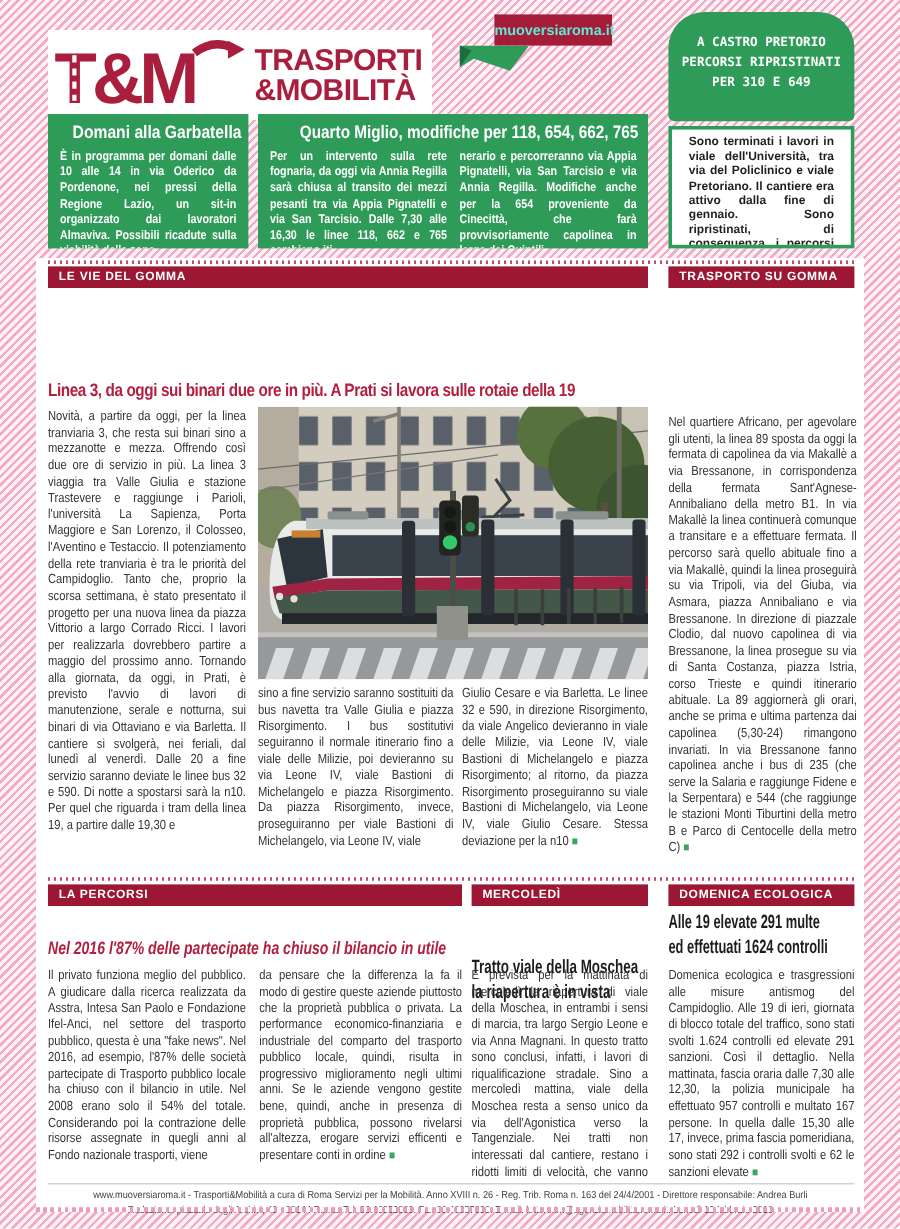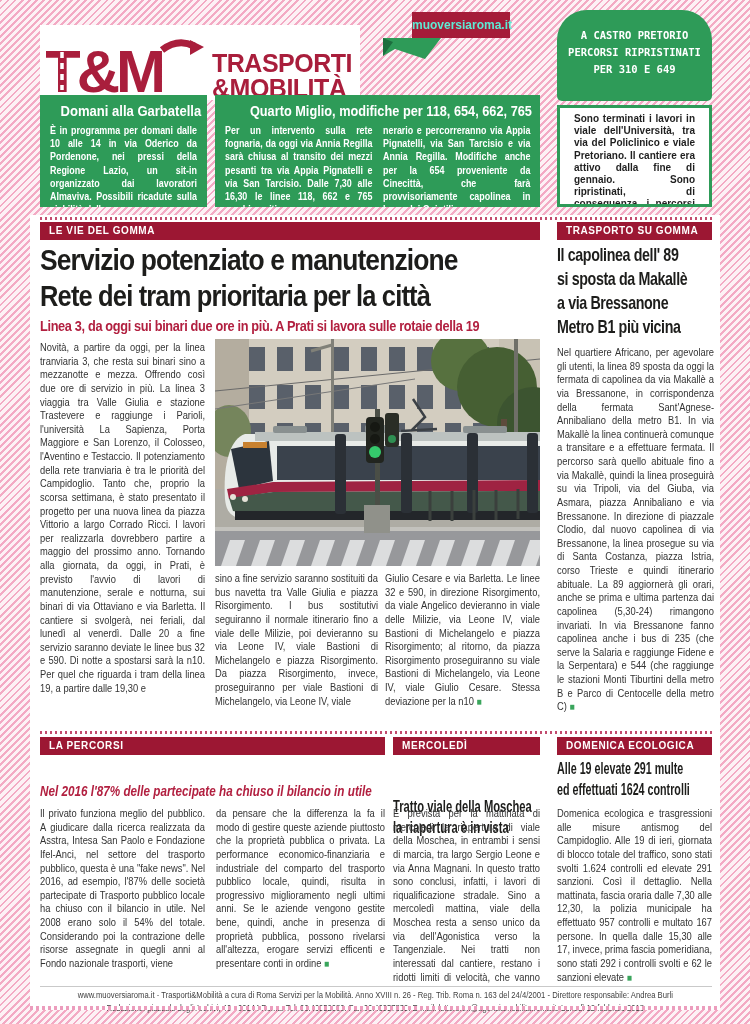--- a/index.html
+++ b/index.html
@@ -6,21 +6,21 @@
   .page {
     position:relative; width:750px; height:1024px; overflow:hidden;
     font-family:"Liberation Sans", sans-serif;
     background:repeating-linear-gradient(135deg,#f3aac4 0 2px,#fdf1f5 2px 5px);
   }
   .abs { position:absolute; }
   .panel { position:absolute; left:30px; top:215px; width:690px; height:795px; background:#fff; }
 
   
   .logobox { position:absolute; left:40px; top:25px; width:320px; height:75px; background:#fff;
-             display:flex; align-items:flex-end; gap:8px; padding:0 6px; box-sizing:border-box; }
+             display:flex; align-items:center; gap:8px; padding:0 6px; box-sizing:border-box; }
   .brand { color:#a91e3c; font-weight:bold; font-size:25px; line-height:0.98; letter-spacing:-0.5px; }
   .sitebadge { position:absolute; left:383px; top:12px; width:98px; height:26px; background:#a51c39;
                color:#5eead4; font-size:12px; font-weight:bold; text-align:center; line-height:26px; cursor:pointer;margin-left:29px; }
   .ticket { position:absolute; left:557px; top:10px; width:155px; height:91px; background:#2e9b58;
             border-radius:30px 30px 5px 5px; box-sizing:border-box; padding-top:17px; text-align:center;
             color:#fff; font-family:"DejaVu Sans Mono", monospace; font-weight:bold; font-size:10.5px; line-height:1.6; }
   .notice { position:absolute; left:557px; top:105px; width:155px; height:102px; background:#fff;
             border:3px solid #2e9b58; box-sizing:border-box; padding:5px 14px; font-size:10px; font-weight:bold;
             line-height:1.22; color:#1f1f1f; text-align:justify; overflow:hidden; }
   .gbox { position:absolute; background:#2e9b58; color:#fff; box-sizing:border-box; padding:7px 10px; overflow:hidden; }
@@ -107,24 +107,20 @@
         </div>
     </div>
   </div>
 
   <div class="panel"></div>
 
   <div class="dotstrip" style="left:40px;top:217px;width:672px"></div>
 
   <div class="tag" style="left:40px;top:222px;width:500px">LE VIE DEL GOMMA</div>
 
-  <div class="mainhl">
-    <div><span class="cx" style="transform:scaleX(.88)">Servizio potenziato e manutenzione</span></div>
-    <div><span class="cx" style="transform:scaleX(.85)">Rete dei tram prioritaria per la città</span></div>
-  </div>
   <div class="subhead"><span class="cx" style="transform:scaleX(.85)">Linea 3, da oggi sui binari due ore in più. A Prati si lavora sulle rotaie della 19</span></div>
 
   <div class="coltxt" style="left:40px;top:341px;width:165px;height:392px">
     <div class="cond">Novità, a partire da oggi, per la linea tranviaria 3, che resta sui binari sino a mezzanotte e mezza. Offrendo così due ore di servizio in più. La linea 3 viaggia tra Valle Giulia e stazione Trastevere e raggiunge i Parioli, l'università La Sapienza, Porta Maggiore e San Lorenzo, il Colosseo, l'Aventino e Testaccio. Il potenziamento della rete tranviaria è tra le priorità del Campidoglio. Tanto che, proprio la scorsa settimana, è stato presentato il progetto per una nuova linea da piazza Vittorio a largo Corrado Ricci. I lavori per realizzarla dovrebbero partire a maggio del prossimo anno. Tornando alla giornata, da oggi, in Prati, è previsto l'avvio di lavori di manutenzione, serale e notturna, sui binari di via Ottaviano e via Barletta. Il cantiere si svolgerà, nei feriali, dal lunedì al venerdì. Dalle 20 a fine servizio saranno deviate le linee bus 32 e 590. Di notte a spostarsi sarà la n10. Per quel che riguarda i tram della linea 19, a partire dalle 19,30 e</div>
   </div>
 
   <svg class="abs" style="left:215px;top:339px" width="325" height="227" viewBox="0 0 325 227">
     <defs>
       <pattern id="win" width="28" height="38" patternUnits="userSpaceOnUse">
         <rect width="28" height="38" fill="#d3cdc0"></rect>
@@ -200,26 +196,20 @@
   </svg>
 
   <div class="coltxt" style="left:215px;top:572px;width:163px;height:161px">
     <div class="cond">sino a fine servizio saranno sostituiti da bus navetta tra Valle Giulia e piazza Risorgimento. I bus sostitutivi seguiranno il normale itinerario fino a viale delle Milizie, poi devieranno su via Leone IV, viale Bastioni di Michelangelo e piazza Risorgimento. Da piazza Risorgimento, invece, proseguiranno per viale Bastioni di Michelangelo, via Leone IV, viale</div>
   </div>
   <div class="coltxt" style="left:385px;top:572px;width:155px;height:161px">
     <div class="cond"><span>Giulio Cesare e via Barletta. Le linee 32 e 590, in direzione Risorgimento, da viale Angelico devieranno in viale delle Milizie, via Leone IV, viale Bastioni di Michelangelo e piazza Risorgimento; al ritorno, da piazza Risorgimento proseguiranno su viale Bastioni di Michelangelo, via Leone IV, viale Giulio Cesare. Stessa deviazione per la n10</span> <span class="endmark">■</span></div>
   </div>
 
   <div class="tag" style="left:557px;top:222px;width:155px">TRASPORTO SU GOMMA</div>
-  <div class="sbhl">
-    <div><span class="cx" style="transform:scaleX(.75)">Il capolinea dell' 89</span></div>
-    <div><span class="cx" style="transform:scaleX(.75)">si sposta da Makallè</span></div>
-    <div><span class="cx" style="transform:scaleX(.75)">a via Bressanone</span></div>
-    <div><span class="cx" style="transform:scaleX(.75)">Metro B1 più vicina</span></div>
-  </div>
   <div class="coltxt" style="left:557px;top:346px;width:157px;height:386px">
     <div class="cond"><span>Nel quartiere Africano, per agevolare gli utenti, la linea 89 sposta da oggi la fermata di capolinea da via Makallè a via Bressanone, in corrispondenza della fermata Sant'Agnese-Annibaliano della metro B1. In via Makallè la linea continuerà comunque a transitare e a effettuare fermata. Il percorso sarà quello abituale fino a via Makallè, quindi la linea proseguirà su via Tripoli, via del Giuba, via Asmara, piazza Annibaliano e via Bressanone. In direzione di piazzale Clodio, dal nuovo capolinea di via Bressanone, la linea prosegue su via di Santa Costanza, piazza Istria, corso Trieste e quindi itinerario abituale. La 89 aggiornerà gli orari, anche se prima e ultima partenza dai capolinea (5,30-24) rimangono invariati. In via Bressanone fanno capolinea anche i bus di 235 (che serve la Salaria e raggiunge Fidene e la Serpentara) e 544 (che raggiunge le stazioni Monti Tiburtini della metro B e Parco di Centocelle della metro C)</span> <span class="endmark">■</span></div>
   </div>
 
   <div class="dotstrip" style="left:40px;top:731px;width:672px"></div>
 
   <div class="tag" style="left:40px;top:737px;width:345px">LA PERCORSI</div>
   <div class="tag" style="left:393px;top:737px;width:147px">MERCOLEDÌ</div>
   <div class="tag" style="left:557px;top:737px;width:155px">DOMENICA ECOLOGICA</div>
 

